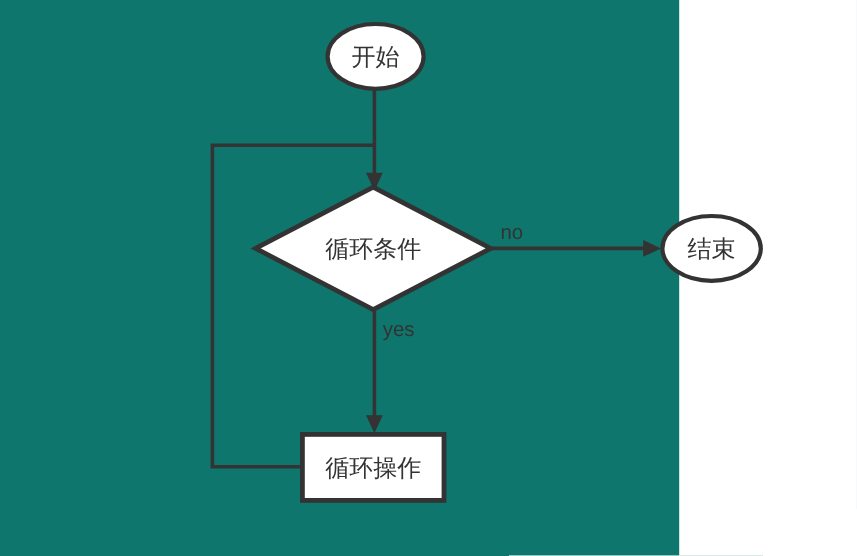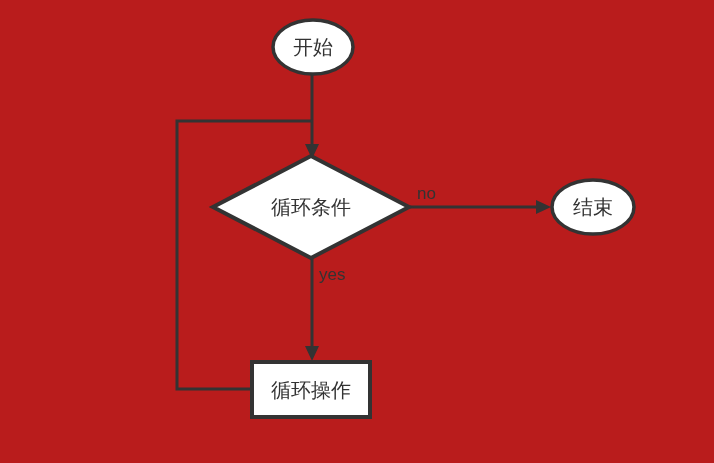--- a/index.html
+++ b/index.html
@@ -6,23 +6,23 @@
     margin: 0;
     padding: 0;
     background: #ffffff;
     width: 714px;
     height: 463px;
     overflow: hidden;
     font-family: "Liberation Sans", sans-serif;
   }
   .canvas {
     position: relative;
-    width: 714px;
+    width: 566px;
     height: 463px;
-    background: #b91c1c;
+    background: #0f766e;
   }
   svg { display: block; }
   .node-label {
     font-family: "Liberation Sans", sans-serif;
     font-size: 20px;
   }
   .edge-label {
     font-family: "Liberation Sans", sans-serif;
     font-size: 17px;
   }

